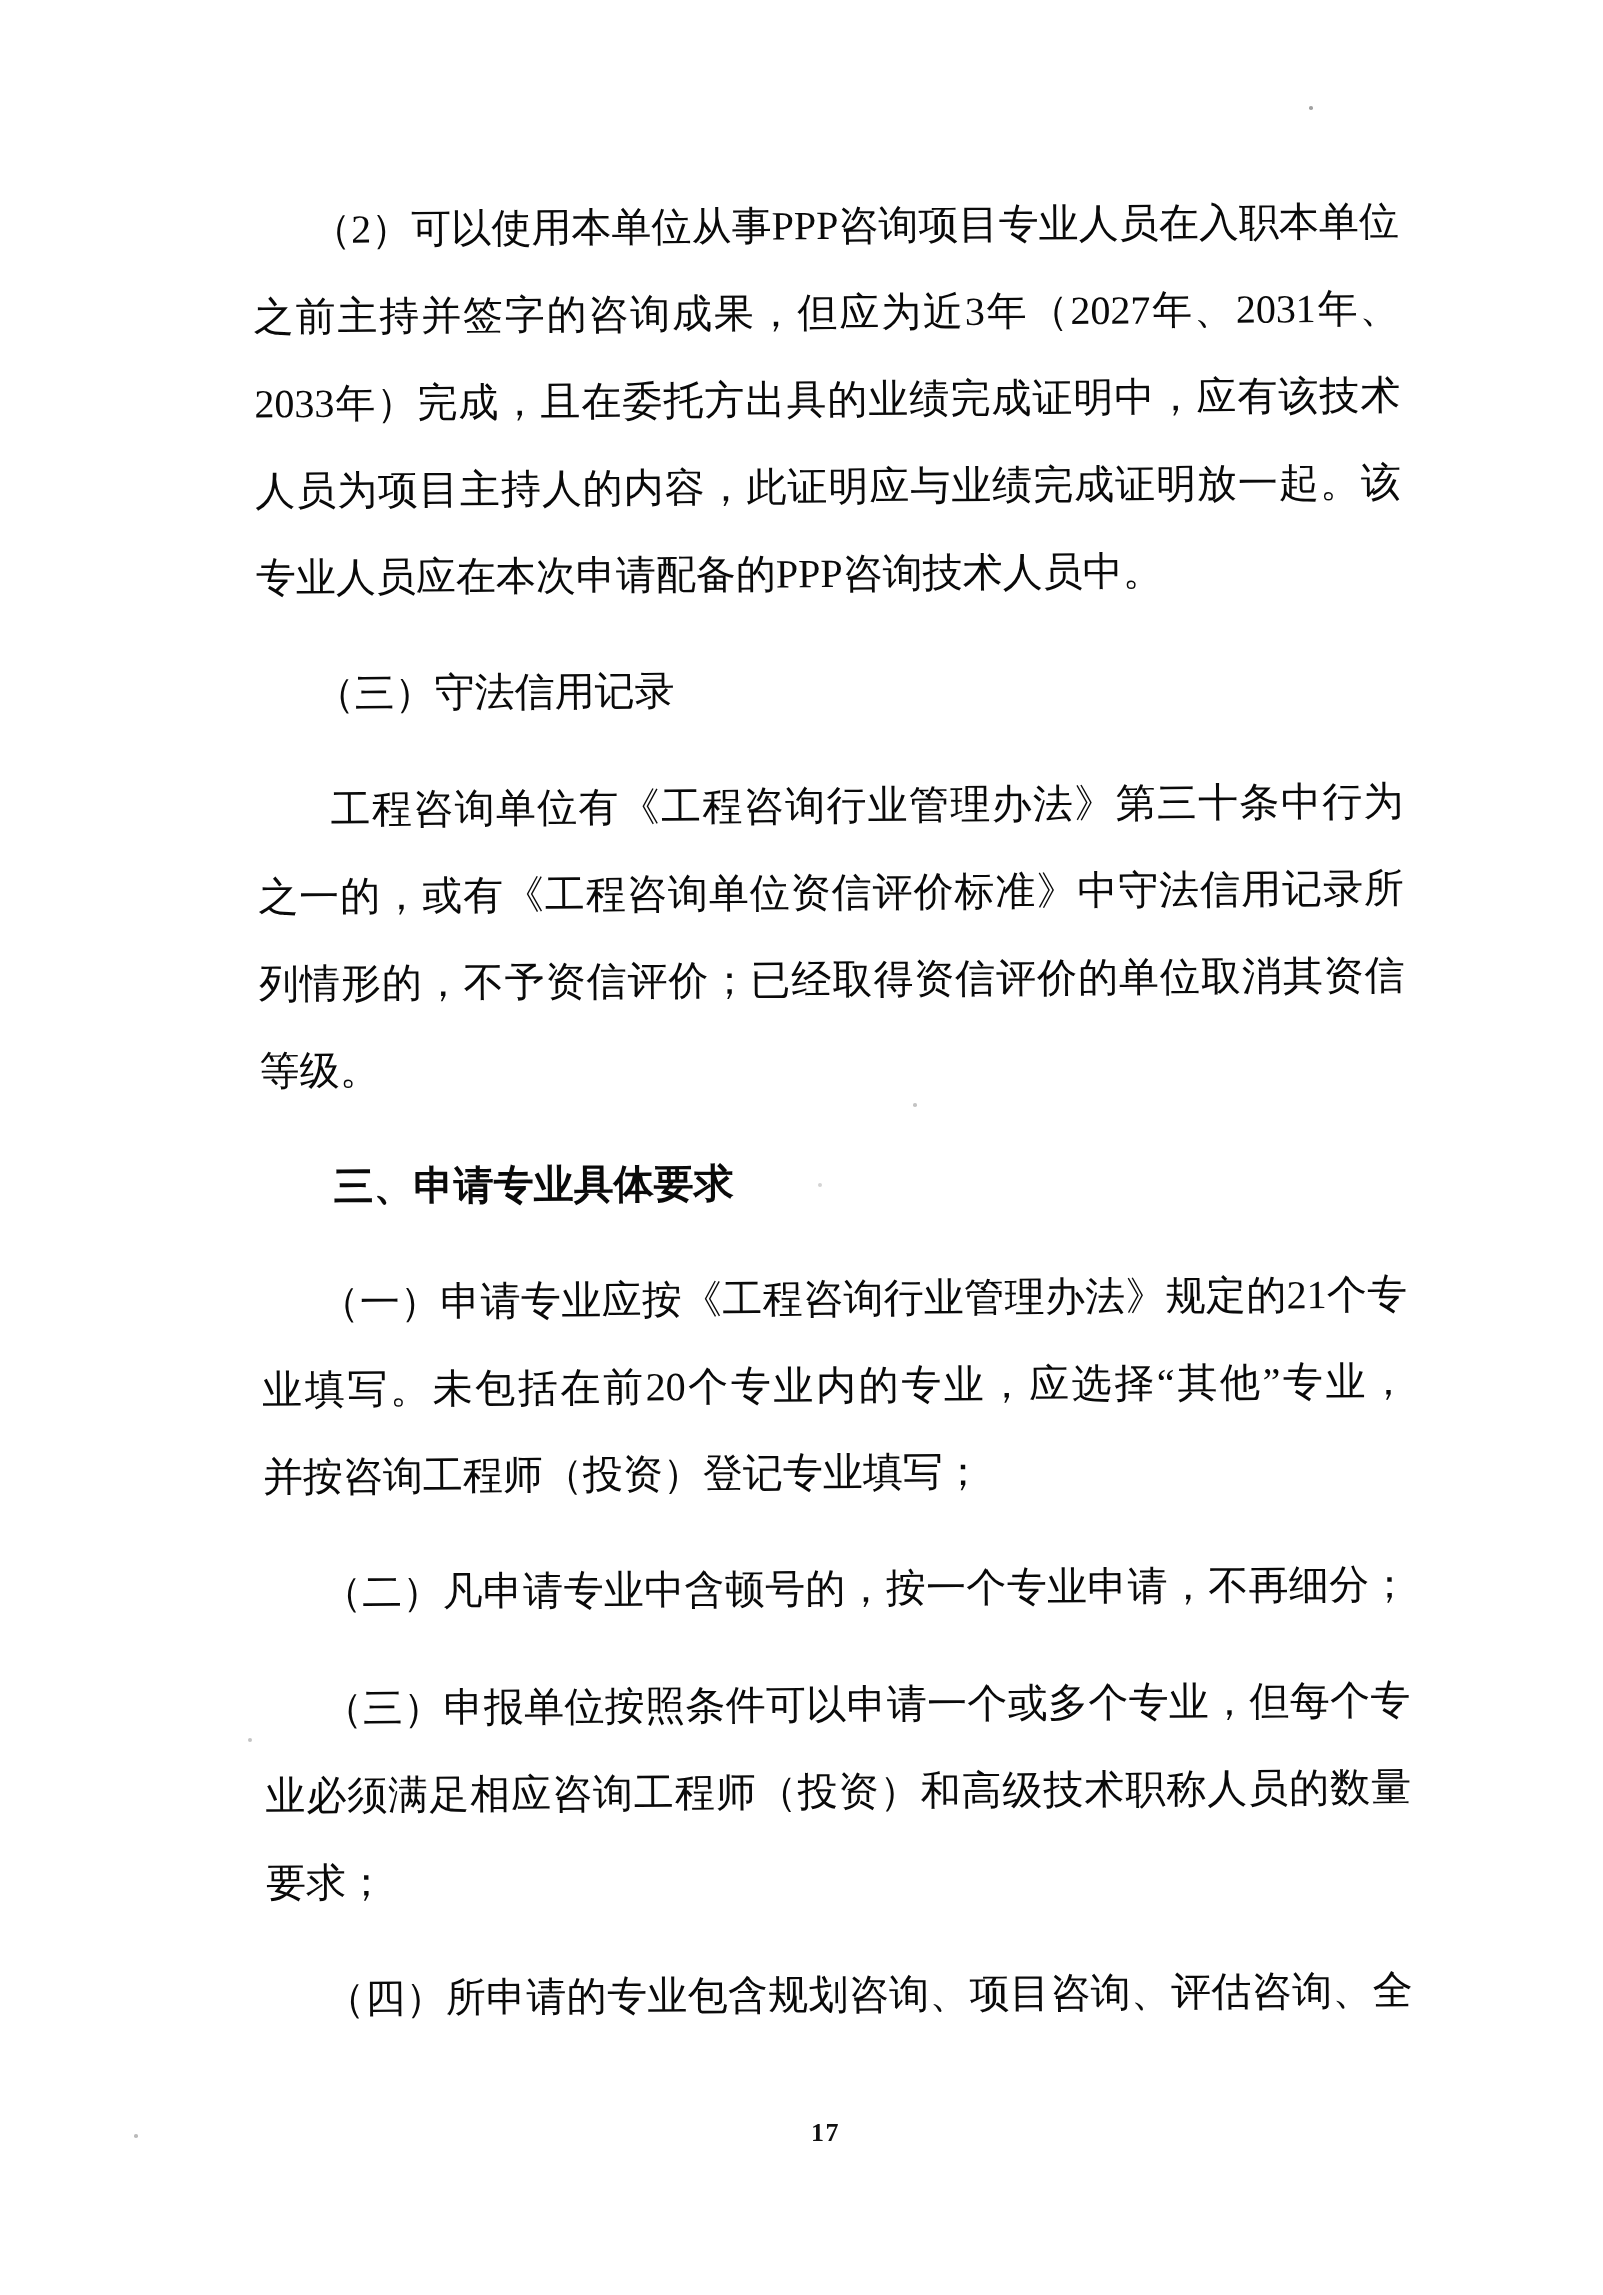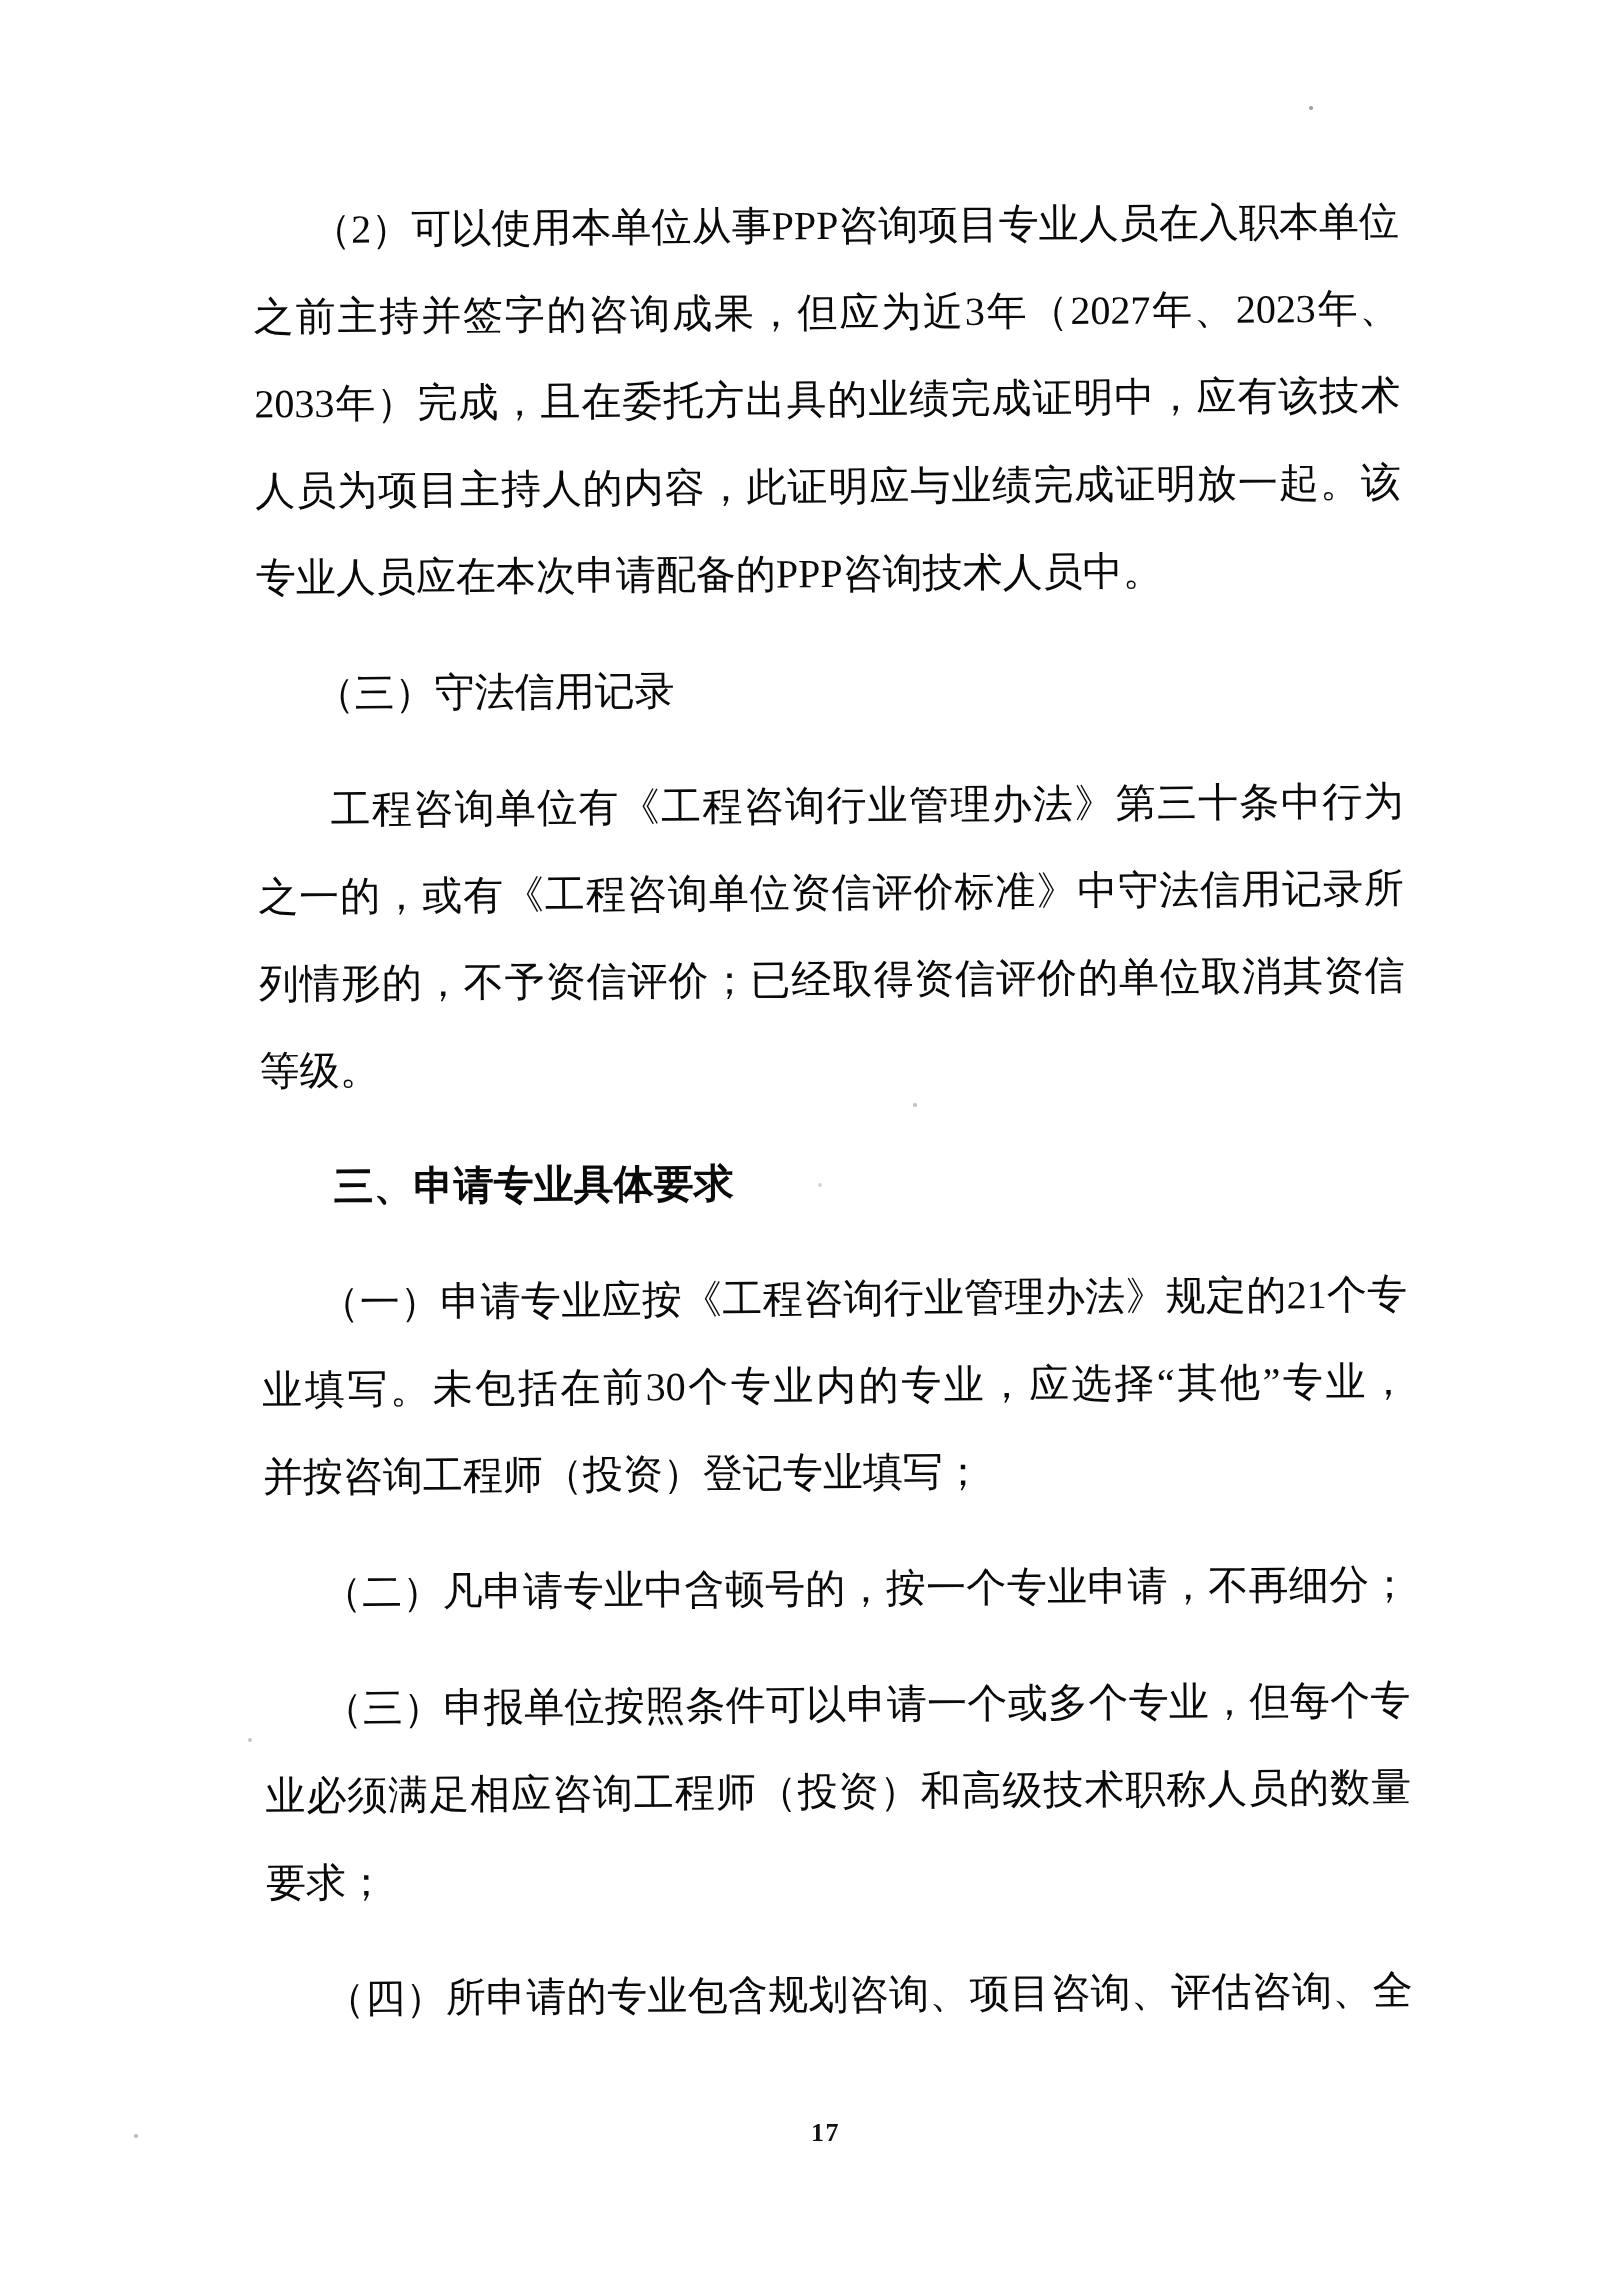--- a/index.html
+++ b/index.html
@@ -100,21 +100,21 @@
         <span>但</span>
         <span>应</span>
         <span>为</span>
         <span>近</span>
         <span>3</span>
         <span>年</span>
         <span>（</span>
         <span>2027</span>
         <span>年</span>
         <span>、</span>
-        <span>2023</span>
+        <span>2031</span>
         <span>年</span>
         <span>、</span>
       </div>
     <div class="line justify">
         <span>2033</span>
         <span>年</span>
         <span>）</span>
         <span>完</span>
         <span>成</span>
         <span>，</span>
@@ -354,21 +354,21 @@
     <div class="line justify">
         <span>业</span>
         <span>填</span>
         <span>写</span>
         <span>。</span>
         <span>未</span>
         <span>包</span>
         <span>括</span>
         <span>在</span>
         <span>前</span>
-        <span>30</span>
+        <span>20</span>
         <span>个</span>
         <span>专</span>
         <span>业</span>
         <span>内</span>
         <span>的</span>
         <span>专</span>
         <span>业</span>
         <span>，</span>
         <span>应</span>
         <span>选</span>

